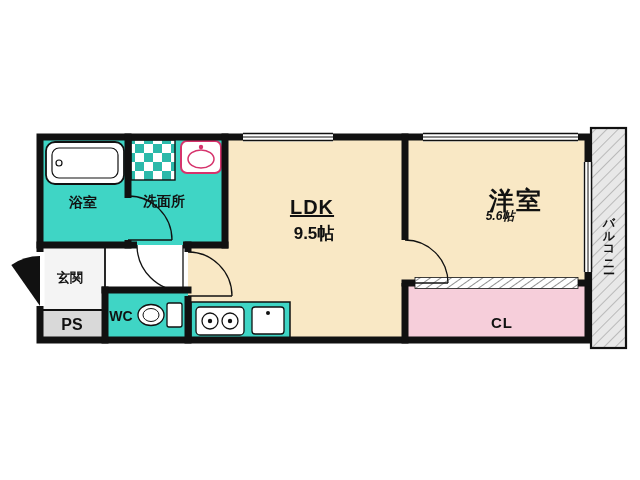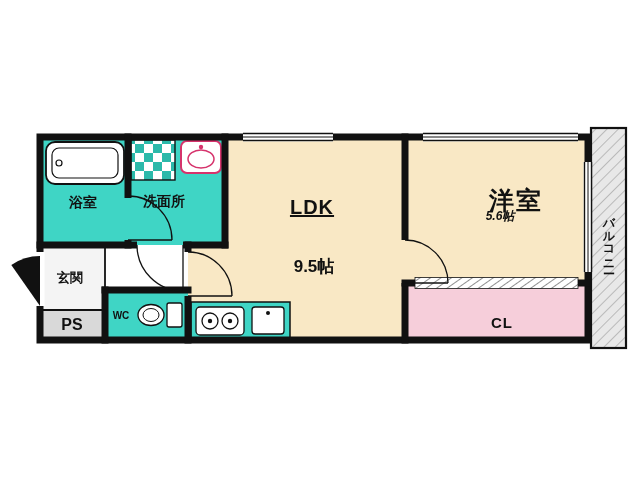--- a/index.html
+++ b/index.html
@@ -9,27 +9,27 @@
   }
   .stage svg{position:absolute;left:0;top:0;}
   .lbl{
     position:absolute;transform:translate(-50%,-50%);
     font-weight:bold;color:#111;white-space:nowrap;line-height:1;
     font-family:"Liberation Sans", sans-serif;
   }
   #lbl-bath    {left:83px;  top:202px; font-size:14px;}
   #lbl-wash    {left:164px; top:201px; font-size:14px;}
   #lbl-ldk     {left:312px; top:207px; font-size:20px; letter-spacing:1px;text-decoration:underline;}
-  #lbl-ldk-sz  {left:314px; top:233px; font-size:17px;margin-top:33px;}
+  #lbl-ldk-sz  {left:314px; top:233px; font-size:17px;}
   #lbl-west    {left:497px; top:200px; font-size:25px; letter-spacing:2px;margin-left:19px;}
   #lbl-west-sz {left:500px; top:216px; font-size:12px;font-style:italic;}
   #lbl-cl      {left:502px; top:322px; font-size:15px; letter-spacing:1px;}
   #lbl-genkan  {left:70px;  top:277px; font-size:13px;}
   #lbl-ps      {left:72px;  top:325px; font-size:16px;}
-  #lbl-wc      {left:121px; top:316px; font-size:10px;}
+  #lbl-wc      {left:121px; top:316px; font-size:14px;}
   #lbl-balcony {
     left:609px; top:238px; font-size:12px;
     writing-mode:vertical-rl; text-orientation:upright; letter-spacing:1px;
   }
 </style>
 </head>
 <body>
 
 <div class="stage">
 

